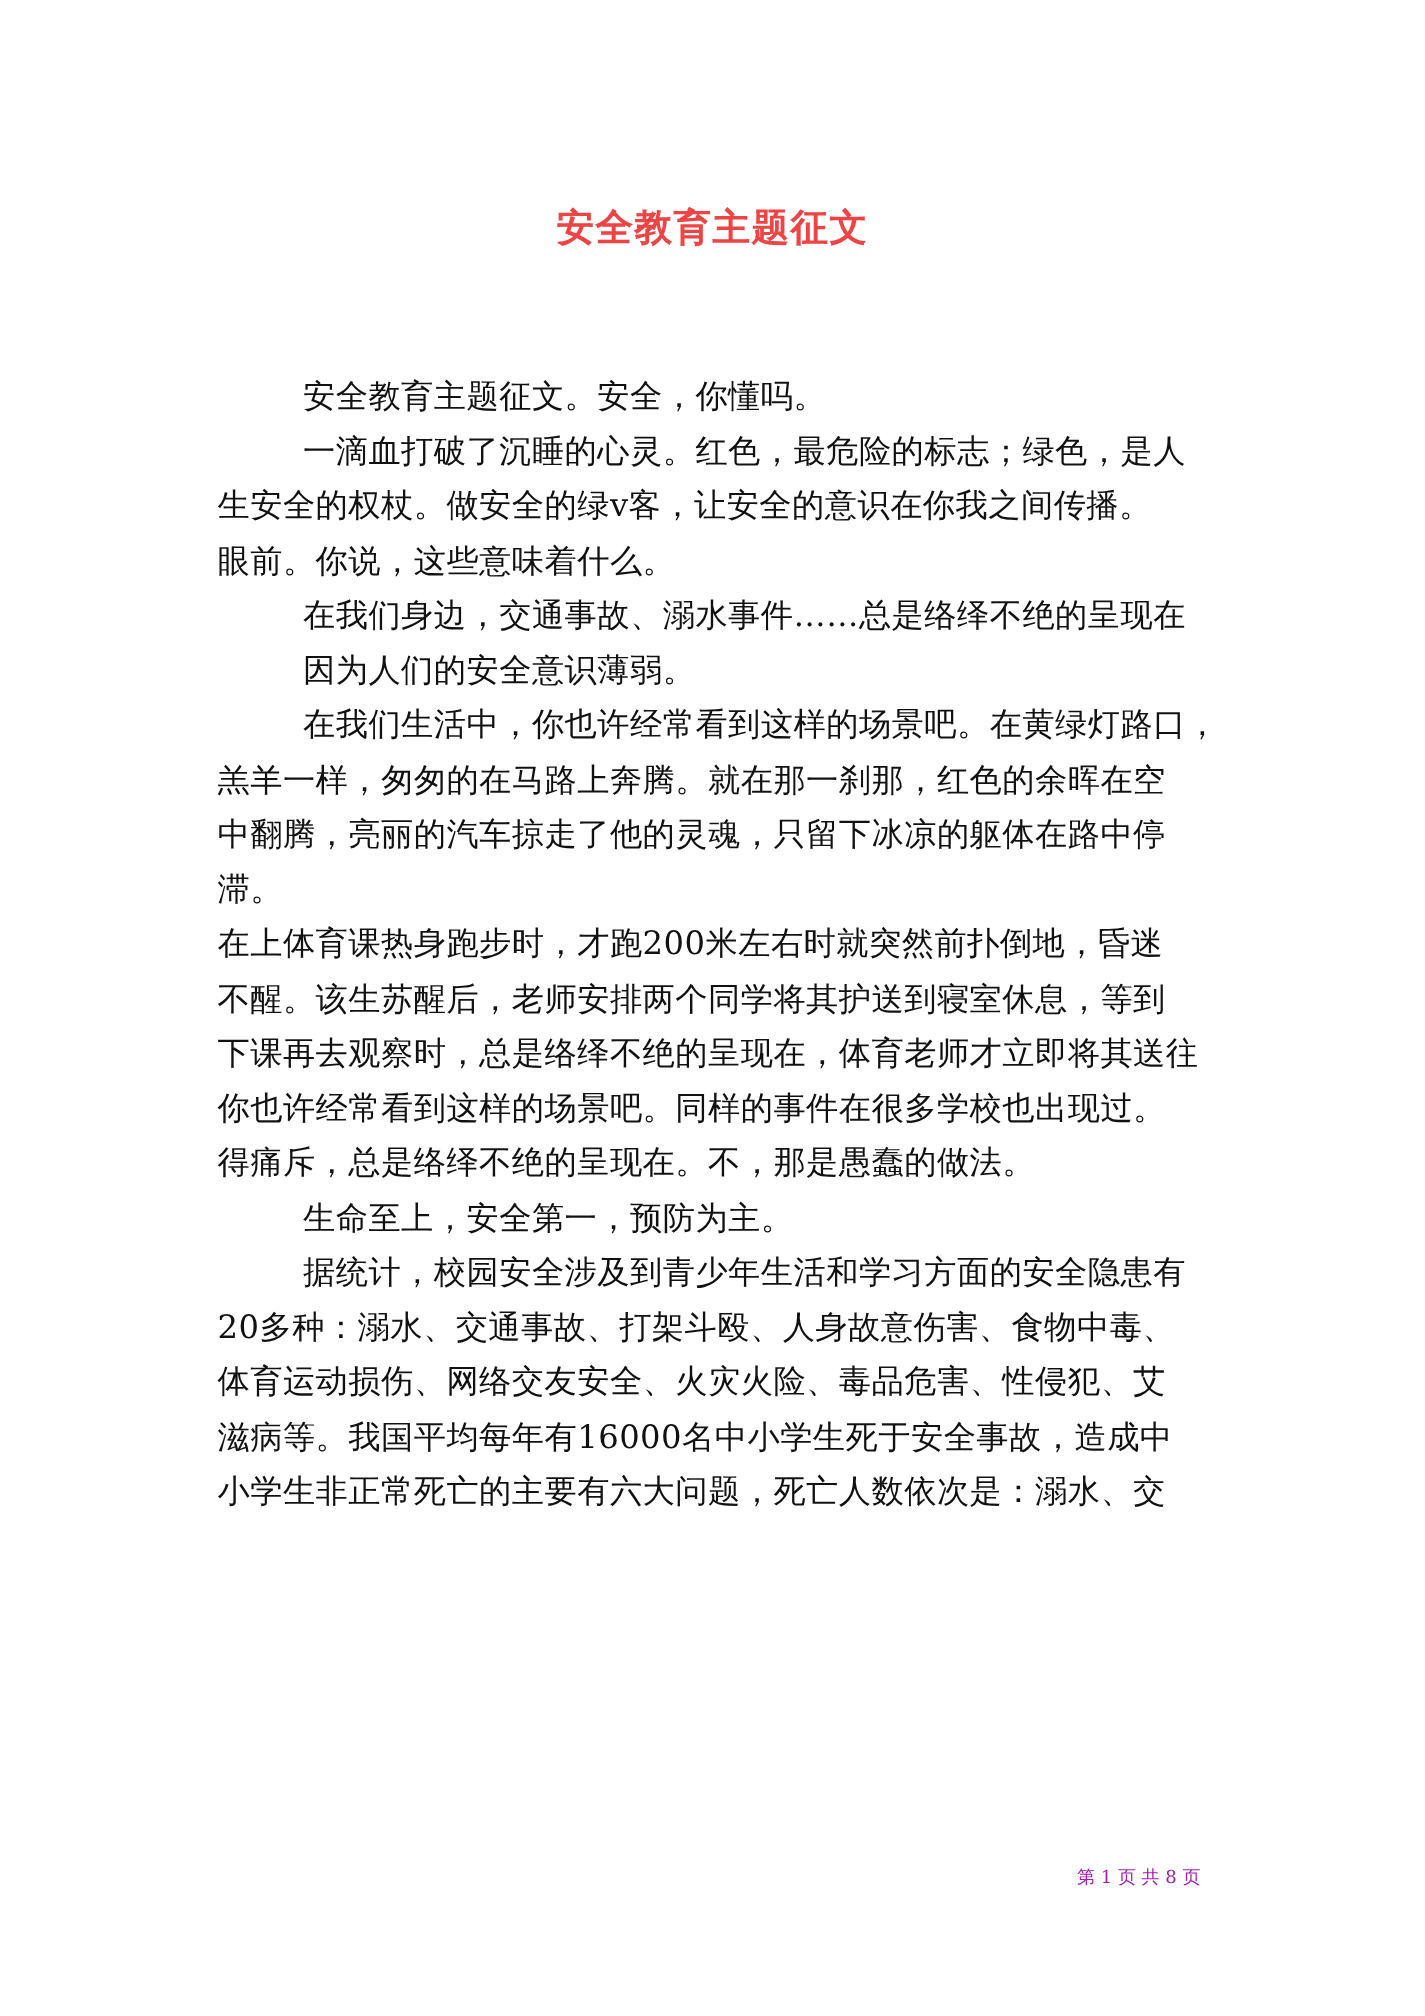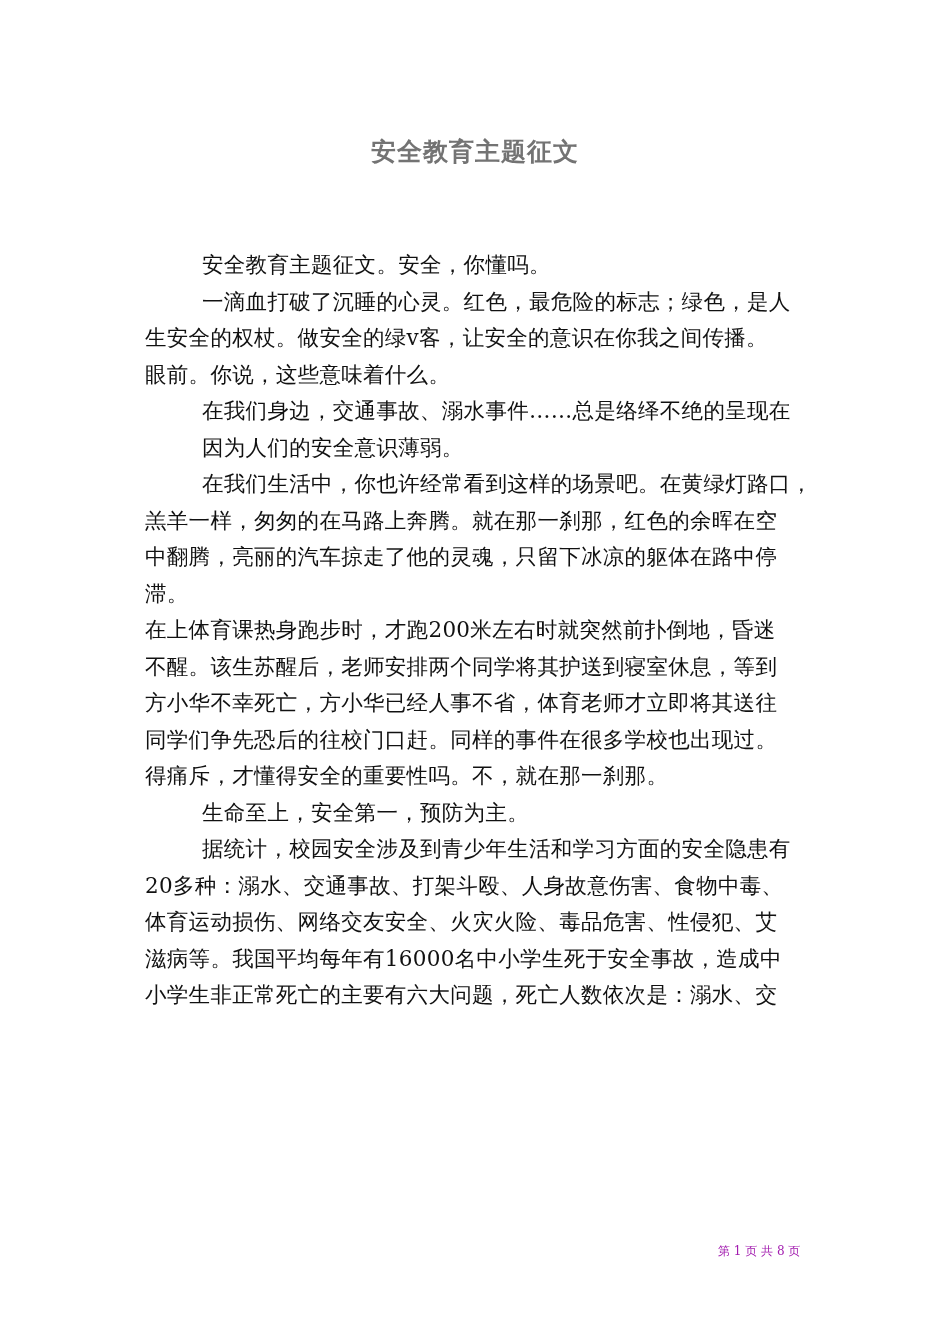--- a/index.html
+++ b/index.html
@@ -11,38 +11,38 @@
   .body { position: absolute; left: 145px; top: 247px; width: 665px; }
   .line { height: 36.5px; line-height: 36.5px; font-size: 21.5px; white-space: nowrap;
           letter-spacing: 0.3px; }
   .line.indent { padding-left: 57px; }
   .footer { position: absolute; top: 1243px; left: 718px; font-size: 12px; color: #a21caf; }
 </style>
 </head>
 <body>
 
 <div class="page">
-  <div class="title" style="color: #737373;">安全教育主题征文</div>
+  <div class="title" style="color: #ef4444;">安全教育主题征文</div>
 
   <div class="body">
     <div class="line indent">安全教育主题征文。安全，你懂吗。</div>
     <div class="line indent">一滴血打破了沉睡的心灵。红色，最危险的标志；绿色，是人</div>
     <div class="line">生安全的权杖。做安全的绿v客，让安全的意识在你我之间传播。</div>
     <div class="line">眼前。你说，这些意味着什么。</div>
     <div class="line indent">在我们身边，交通事故、溺水事件……总是络绎不绝的呈现在</div>
     <div class="line indent">因为人们的安全意识薄弱。</div>
     <div class="line indent">在我们生活中，你也许经常看到这样的场景吧。在黄绿灯路口，</div>
     <div class="line">羔羊一样，匆匆的在马路上奔腾。就在那一刹那，红色的余晖在空</div>
     <div class="line">中翻腾，亮丽的汽车掠走了他的灵魂，只留下冰凉的躯体在路中停</div>
     <div class="line">滞。</div>
     <div class="line">在上体育课热身跑步时，才跑200米左右时就突然前扑倒地，昏迷</div>
     <div class="line">不醒。该生苏醒后，老师安排两个同学将其护送到寝室休息，等到</div>
-    <div class="line">方小华不幸死亡，方小华已经人事不省，体育老师才立即将其送往</div>
-    <div class="line">同学们争先恐后的往校门口赶。同样的事件在很多学校也出现过。</div>
-    <div class="line">得痛斥，才懂得安全的重要性吗。不，就在那一刹那。</div>
+    <div class="line">下课再去观察时，总是络绎不绝的呈现在，体育老师才立即将其送往</div>
+    <div class="line">你也许经常看到这样的场景吧。同样的事件在很多学校也出现过。</div>
+    <div class="line">得痛斥，总是络绎不绝的呈现在。不，那是愚蠢的做法。</div>
     <div class="line indent">生命至上，安全第一，预防为主。</div>
     <div class="line indent">据统计，校园安全涉及到青少年生活和学习方面的安全隐患有</div>
     <div class="line">20多种：溺水、交通事故、打架斗殴、人身故意伤害、食物中毒、</div>
     <div class="line">体育运动损伤、网络交友安全、火灾火险、毒品危害、性侵犯、艾</div>
     <div class="line">滋病等。我国平均每年有16000名中小学生死于安全事故，造成中</div>
     <div class="line">小学生非正常死亡的主要有六大问题，死亡人数依次是：溺水、交</div>
   </div>
 
   <div class="footer">第 1 页 共 8 页</div>
 </div>

